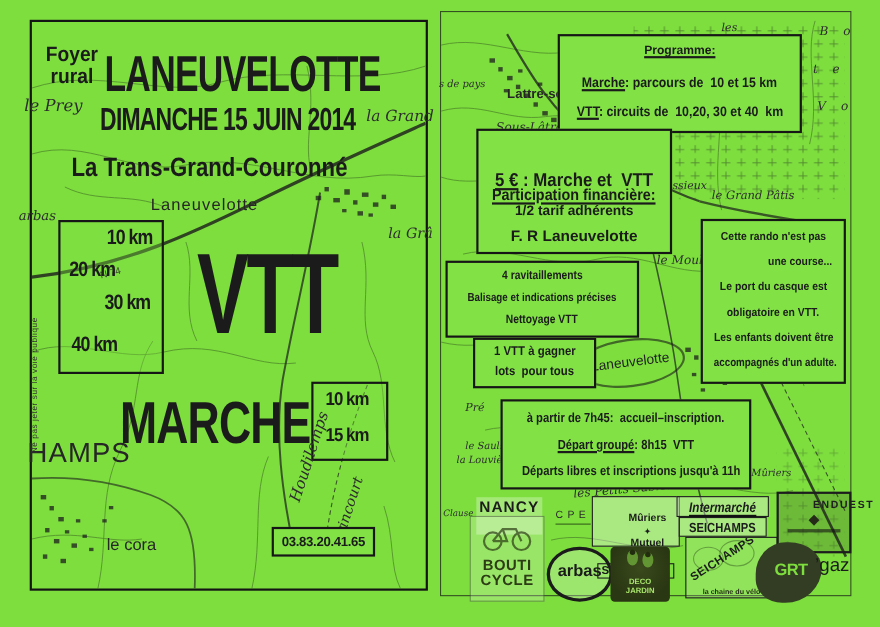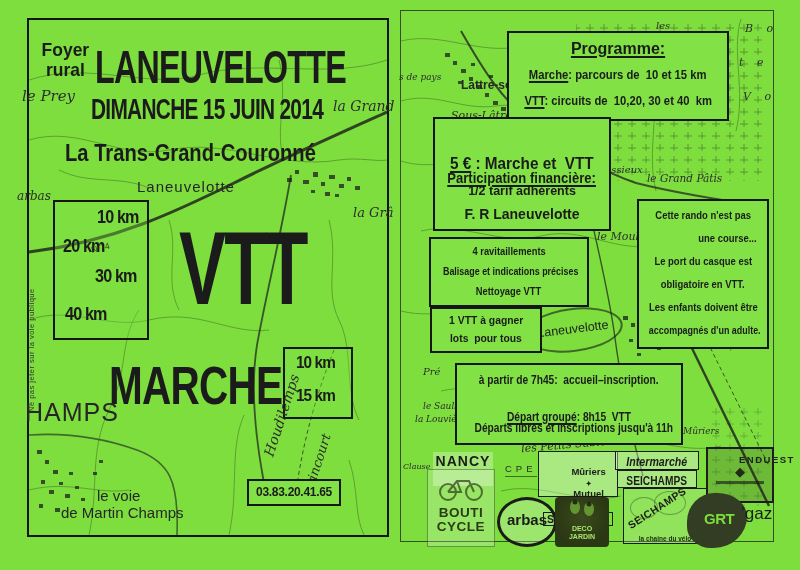--- a/index.html
+++ b/index.html
@@ -118,22 +118,21 @@
 
     <div class="map-town" style="left:-4px;top:380px;font-size:25px;letter-spacing:1px;font-weight:500;">HAMPS</div>
 
     <div class="map-label" style="left:246px;top:424px;font-size:14px;transform:rotate(-72deg);transform-origin:left bottom;">Houdilemps</div>
     <div class="map-label" style="left:286px;top:458px;font-size:13px;transform:rotate(-72deg);transform-origin:left bottom;">irincourt</div>
 
     <div class="box" style="left:218px;top:459px;width:90px;height:23px;">
       <div class="ln b" style="left:0;right:0;top:5px;text-align:center;font-size:12px;letter-spacing:-0.3px;">03.83.20.41.65</div>
     </div>
 
-    <div class="map-town" style="left:68px;top:468px;font-size:15px;">le voie</div>
-    <div class="map-town" style="left:32px;top:485px;font-size:15px;">de Martin Champs</div>
+    <div class="map-town" style="left:68px;top:468px;font-size:15px;">le cora</div>
 
     <div class="abs" style="left:-2px;top:392px;font-size:7.5px;letter-spacing:.5px;color:#333;transform:rotate(-90deg);transform-origin:left top;white-space:pre;">Ne pas jeter sur la voie publique</div>
   </div>
 
   <div class="panel" id="rightPanel">
     <svg class="map" viewBox="0 0 372 530" preserveAspectRatio="none">
       <defs>
         <pattern id="orch" width="14" height="12" patternUnits="userSpaceOnUse">
           <path d="M7,1 V8 M3,5 H11" stroke="#1d1d1d" stroke-width="0.8" fill="none"></path>
         </pattern>
@@ -202,33 +201,33 @@
     <div class="map-label" style="left:22px;top:391px;font-size:9px;">le Sauls</div>
     <div class="map-label" style="left:14px;top:404px;font-size:9px;">la Louvière</div>
     <div class="map-label" style="left:22px;top:356px;font-size:10px;">Pré</div>
     <div class="map-label" style="left:2px;top:452px;font-size:8px;">Clause</div>
 
     <div class="abs" style="left:122px;top:297px;width:96px;height:40px;border:2.5px solid rgba(25,25,25,.6);border-radius:50%;transform:rotate(-7deg);">
       <div class="ln" style="left:0;right:0;top:13px;text-align:center;font-size:12.5px;color:#222;">Laneuvelotte</div>
     </div>
 
     <div class="box" style="left:106px;top:20px;width:218px;height:86px;">
-      <div class="ln ctr b" style="top:8px;font-size:16px;"><span class="u1">Programme:</span></div>
+      <div class="ln ctr b" style="top:8px;font-size:11px;"><span class="u1">Programme:</span></div>
       <div class="ln ctr b" style="top:36px;font-size:12.5px;"><span class="sx90 nw"><span class="u1">Marche</span><span>: parcours de  10 et 15 km</span></span></div>
       <div class="ln ctr b" style="top:62px;font-size:12.5px;"><span class="sx90 nw"><span class="u1">VTT</span><span>: circuits de  10,20, 30 et 40  km</span></span></div>
     </div>
 
     <div class="box" style="left:32px;top:106px;width:174px;height:110px;">
       <div class="ln ctr b" style="top:8px;font-size:14.5px;margin-top:44px;"><span class="sx90 nw u1">Participation financière:</span></div>
       <div class="ln ctr b" style="top:36px;font-size:17px;"><span class="sx90 nw"><span class="u1">5 €</span><span> : Marche et  VTT</span></span></div>
       <div class="ln ctr b" style="top:66px;font-size:12.5px;">1/2 tarif adhérents</div>
       <div class="ln ctr b" style="top:88px;font-size:14px;">F. R Laneuvelotte</div>
     </div>
 
-    <div class="box" style="left:28px;top:226px;width:156px;height:66px;">
+    <div class="box" style="left:4px;top:226px;width:156px;height:66px;padding-left:16px;">
       <div class="ln ctr b" style="top:7px;font-size:11px;"><span class="sx85 nw">4 ravitaillements</span></div>
       <div class="ln ctr b" style="top:27px;font-size:10.5px;"><span class="sx85 nw">Balisage et indications précises</span></div>
       <div class="ln ctr b" style="top:47px;font-size:11px;"><span class="sx85 nw">Nettoyage VTT</span></div>
     </div>
 
     <div class="box" style="left:29px;top:296px;width:108px;height:42px;">
       <div class="ln ctr b" style="top:6px;font-size:11.5px;"><span class="sx90 nw">1 VTT à gagner</span></div>
       <div class="ln ctr b" style="top:24px;font-size:11.5px;"><span class="sx90 nw">lots  pour tous</span></div>
     </div>
 
@@ -236,21 +235,21 @@
       <div class="ln ctr b" style="top:9px;font-size:10.5px;"><span class="sx90 nw">Cette rando n'est pas</span></div>
       <div class="ln ctr b" style="top:32px;font-size:10.5px;padding-left:48px;"><span class="sx90 nw">une course...</span></div>
       <div class="ln ctr b" style="top:55px;font-size:10.5px;"><span class="sx90 nw">Le port du casque est</span></div>
       <div class="ln ctr b" style="top:78px;font-size:10.5px;"><span class="sx90 nw">obligatoire en VTT.</span></div>
       <div class="ln ctr b" style="top:101px;font-size:10.5px;"><span class="sx90 nw">Les enfants doivent être</span></div>
       <div class="ln ctr b" style="top:124px;font-size:10.5px;"><span class="sx85 nw">accompagnés d'un adulte.</span></div>
     </div>
 
     <div class="box" style="left:54px;top:352px;width:224px;height:78px;">
       <div class="ln ctr b" style="top:9px;font-size:12px;"><span class="sx85 nw">à partir de 7h45:  accueil–inscription.</span></div>
-      <div class="ln ctr b" style="top:46px;font-size:12px;"><span class="sx85 nw"><span class="u1">Départ groupé</span><span>: 8h15  VTT</span></span></div>
+      <div class="ln ctr b" style="top:33px;font-size:12px;"><span class="sx85 nw"><span class="u1">Départ groupé</span><span>: 8h15  VTT</span></span></div>
       <div class="ln ctr b" style="top:57px;font-size:12px;"><span class="sx85 nw">Départs libres et inscriptions jusqu'à 11h</span></div>
     </div>
 
     <div class="sponsor" style="left:32px;top:441px;width:60px;height:34px;background:rgba(255,255,255,.3);text-align:center;">
       <span class="b" style="font-size:14px;letter-spacing:1px;">NANCY</span>
     </div>
 
     <div class="sponsor" style="left:26px;top:458px;width:66px;height:76px;background:rgba(255,255,255,.22);border:1px solid rgba(0,0,0,.35);text-align:center;">
       <svg width="48" height="28" viewBox="0 0 48 28" style="margin-top:4px;opacity:.7;">
         <g stroke="#2c3c14" fill="none" stroke-width="2">

